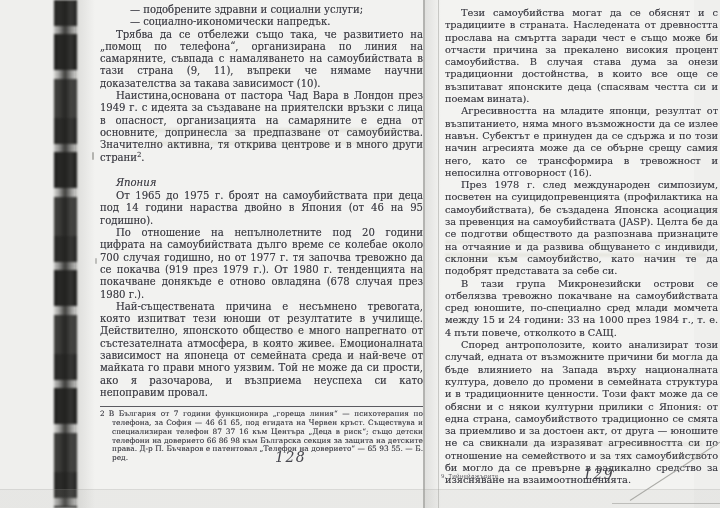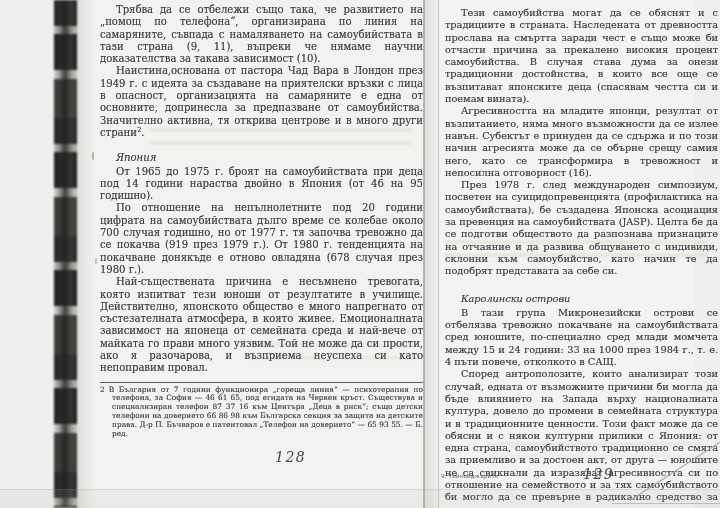--- a/index.html
+++ b/index.html
@@ -77,37 +77,38 @@
   .crease2{position:absolute;left:612px;top:503px;width:108px;height:1px;
     background:rgba(170,170,166,0.7);}
 </style>
 </head>
 <body>
 
 <div class="canvas">
 
   <div class="page page-left">
     <div class="col col-left">
+      <div class="hang">— подобрените здравни и социални услуги;</div>
+      <div class="hang">— социално-икономически напредък.</div>
       <div class="para">Трябва да се отбележи също така, че развитието на „помощ по телефона“, организирана по линия на самаряните, съвпада с намаляването на самоубийствата в тази страна (9, 11), въпреки че нямаме научни доказателства за такава зависимост (10).</div>
       <div class="para"><span>Наистина,основана от пастора Чад Вара в Лондон през 1949 г. с идеята за създаване на приятелски връзки с лица в опасност, организацията на самаряните е една от основните, допринесла за предпазване от самоубийства. Значително активна, тя открива центрове и в много други страни</span><sup class="sup">2</sup><span>.</span></div>
       <div class="heading h-japan">Япония</div>
       <div class="para">От 1965 до 1975 г. броят на самоубийствата при деца под 14 години нараства двойно в Япония (от 46 на 95 годишно).</div>
       <div class="para">По отношение на непълнолетните под 20 години цифрата на самоубийствата дълго време се колебае около 700 случая годишно, но от 1977 г. тя започва тревожно да се покачва (919 през 1979 г.). От 1980 г. тенденцията на покачване донякъде е отново овладяна (678 случая през 1980 г.).</div>
       <div class="para">Най-съществената причина е несъмнено тревогата, която изпитват тези юноши от резултатите в училище. Действително, японското общество е много напрегнато от състезателната атмосфера, в която живее. Емоционалната зависимост на японеца от семейната среда и най-вече от майката го прави много уязвим. Той не може да си прости, ако я разочарова, и възприема неуспеха си като непоправим провал.</div>
       <div class="footnote"><span class="fn-marker">2</span><span>В България от 7 години функционира „гореща линия“ — психотерапия по телефона, за София — 46 61 65, под егидата на Червен кръст. Съществува и специализиран телефон 87 37 16 към Центъра „Деца в риск“; също детски телефони на доверието 66 86 98 към Българска секция за защита на детските права. Д-р П. Бъчваров е патентовал „Телефон на доверието“ — 65 93 55. — Б. ред.</span></div>
     </div>
     <div class="pageno pageno-left">128</div>
   </div>
 
   <div class="page page-right">
     <div class="col col-right">
       <div class="para">Тези самоубийства могат да се обяснят и с традициите в страната. Наследената от древността прослава на смъртта заради чест е също може би отчасти причина за прекалено високия процент самоубийства. В случая става дума за онези традиционни достойнства, в които все още се възпитават японските деца (спасявам честта си и поемам вината).</div>
       <div class="para">Агресивността на младите японци, резултат от възпитанието, няма много възможности да се излее навън. Субектът е принуден да се сдържа и по този начин агресията може да се обърне срещу самия него, като се трансформира в тревожност и непосилна отговорност (16).</div>
       <div class="para">През 1978 г. след международен симпозиум, посветен на суицидопревенцията (профилактика на самоубийствата), бе създадена Японска асоциация за превенция на самоубийствата (JASP). Целта бе да се подготви обществото да разпознава признаците на отчаяние и да развива общуването с индивиди, склонни към самоубийство, като начин те да подобрят представата за себе си.</div>
-      <div class="heading h-carolines">Каролински острови</div>
       <div class="para">В тази група Микронезийски острови се отбелязва тревожно покачване на самоубийствата сред юношите, по-специално сред млади момчета между 15 и 24 години: 33 на 1000 през 1984 г., т. е. 4 пъти повече, отколкото в САЩ.</div>
       <div class="para">Според антрополозите, които анализират този случай, едната от възможните причини би могла да бъде влиянието на Запада върху националната култура, довело до промени в семейната структура и в традиционните ценности. Този факт може да се обясни и с някои културни прилики с Япония: от една страна, самоубийството традиционно се смята за приемливо и за достоен акт, от друга — юношите не са свикнали да изразяват агресивността си по отношение на семейството и за тях самоубийството би могло да се превърне в радикално средство за изясняване на взаимоотношенията.</div>
     </div>
     <div class="footer-mark">9. Тийнейджърите</div>
     <div class="pageno pageno-right">129</div>
   </div>
 
   <div class="binding"></div>
   <div class="vline vline-1"></div>
   <div class="vline vline-2"></div>

